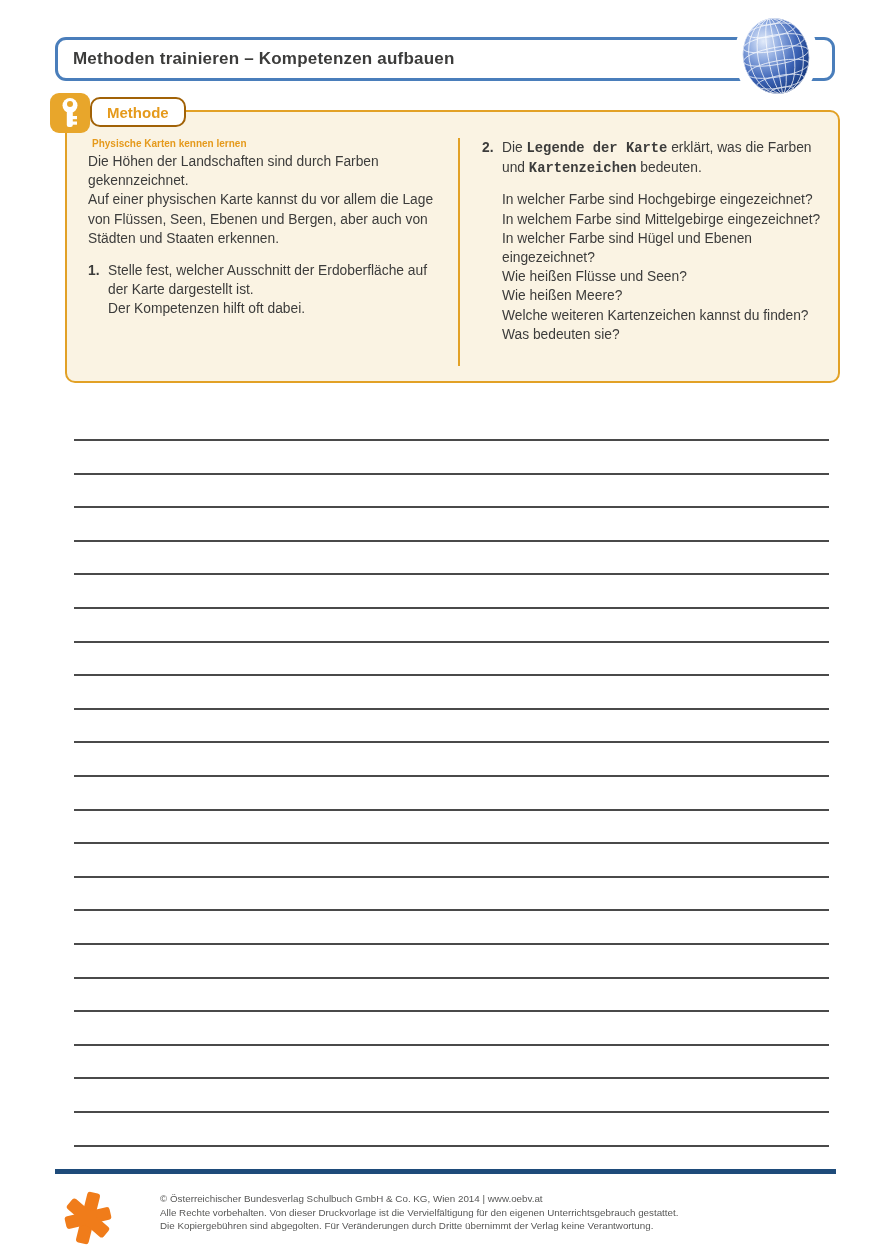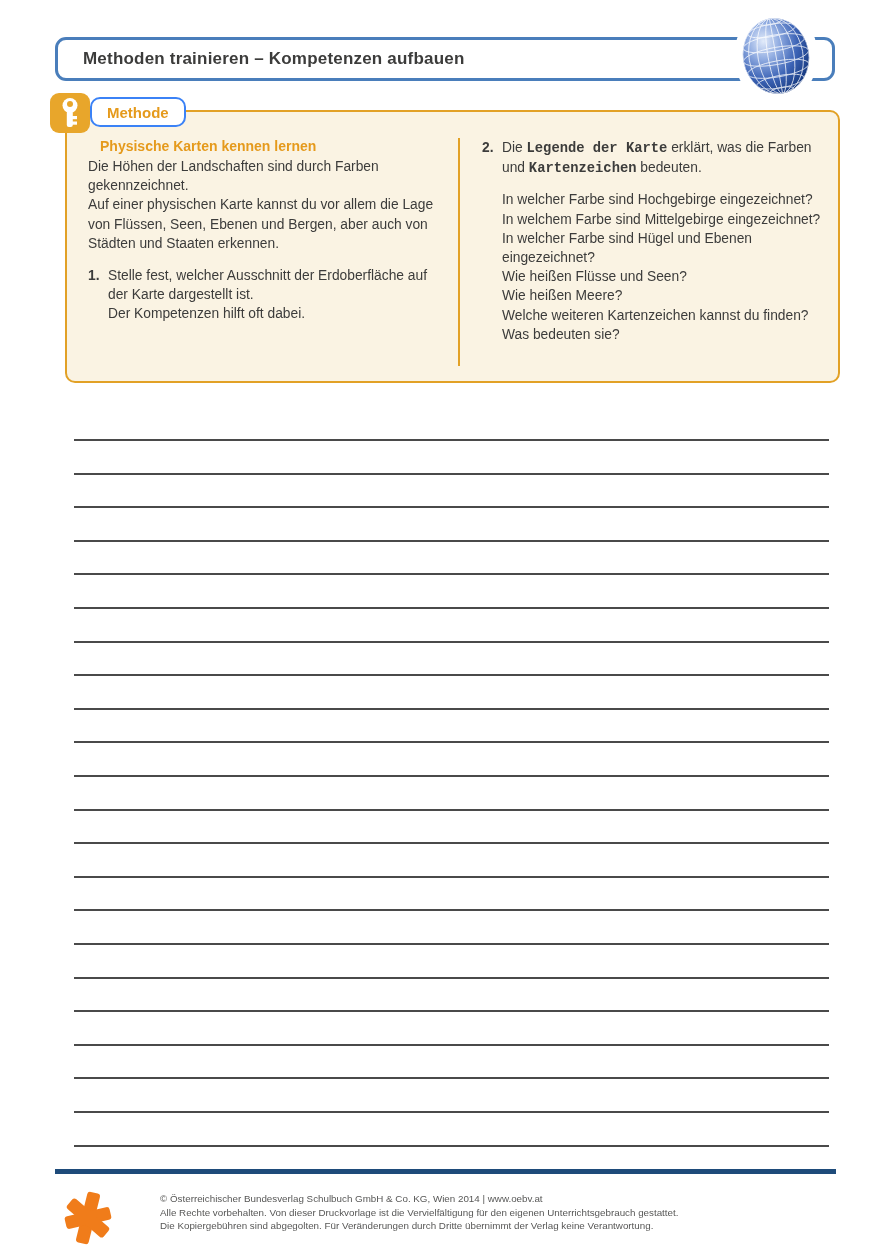--- a/index.html
+++ b/index.html
@@ -6,46 +6,46 @@
   .page{
     position:relative; width:890px; height:1259px; background:#ffffff;
     font-family:"Liberation Sans","DejaVu Sans",sans-serif; color:#3C3C3B; overflow:hidden;
   }
   
   .title-bar{
     position:absolute; left:55px; top:37px; width:774px; height:38px;
     border:3px solid #4A7EBB; border-radius:11px; background:#ffffff; z-index:1;
     display:flex; align-items:center;
   }
-  .title-bar .title{ margin-left:25px; font-size:17px; font-weight:bold; color:#3C3C3B; letter-spacing:.2px;}
+  .title-bar .title{ margin-left:15px; font-size:17px; font-weight:bold; color:#3C3C3B; letter-spacing:.2px;}
   .globe-wrap{
     position:absolute; left:740px; top:15px; width:72px; height:82px;
     border-radius:50%; background:#ffffff; box-shadow:0 0 0 6px #ffffff; z-index:2;
   }
   
   .method-box{
     position:absolute; left:65px; top:110px; width:771px; height:269px;
     background:#FAF3E3; border:2px solid #E2A126; border-radius:10px;
   }
   .key-badge{
     position:absolute; left:-17px; top:-19px; width:40px; height:40px;
   }
   .method-pill{
     position:absolute; left:23px; top:-15px; height:26px; padding:0 15px;
-    background:#ffffff; border:2px solid #3b82f6; border-radius:10px;
+    background:#ffffff; border:2px solid #a16207; border-radius:10px;
     display:flex; align-items:center; font-size:15px; font-weight:bold; color:#E59A1C;
   }
   .box-columns{
     position:absolute; left:0; top:0; right:0; bottom:0;
     padding:26px 14px 14px 21px; display:flex;
   }
   .col-left{ width:355px; }
   .col-divider{ width:2px; background:#E2A126; margin-left:15px; margin-bottom:1px; }
   .col-right{ flex:1; padding-left:22px; }
-  .box-heading{ font-size:14px; font-weight:bold; color:#E59A1C; margin:0 0 3px 12px; }
+  .box-heading{ font-size:10px; font-weight:bold; color:#E59A1C; margin:0 0 3px 4px; }
   .body-text{ font-size:13.8px; line-height:19.2px; color:#3C3C3B; }
   .item-row{ display:flex; margin-top:13px; }
   .item-num{ width:20px; flex:none; font-weight:bold; }
   .item-body{ flex:1; }
   .questions{ margin-top:12px; padding-left:20px; }
   .b{ font-weight:bold;font-family:Liberation Mono, monospace; }
   
   .rules{ position:absolute; left:74px; top:439px; width:755px; height:710px; }
   .rule-line{ position:absolute; left:0; width:755px; height:2px; background:#4A4A4A; }
   

